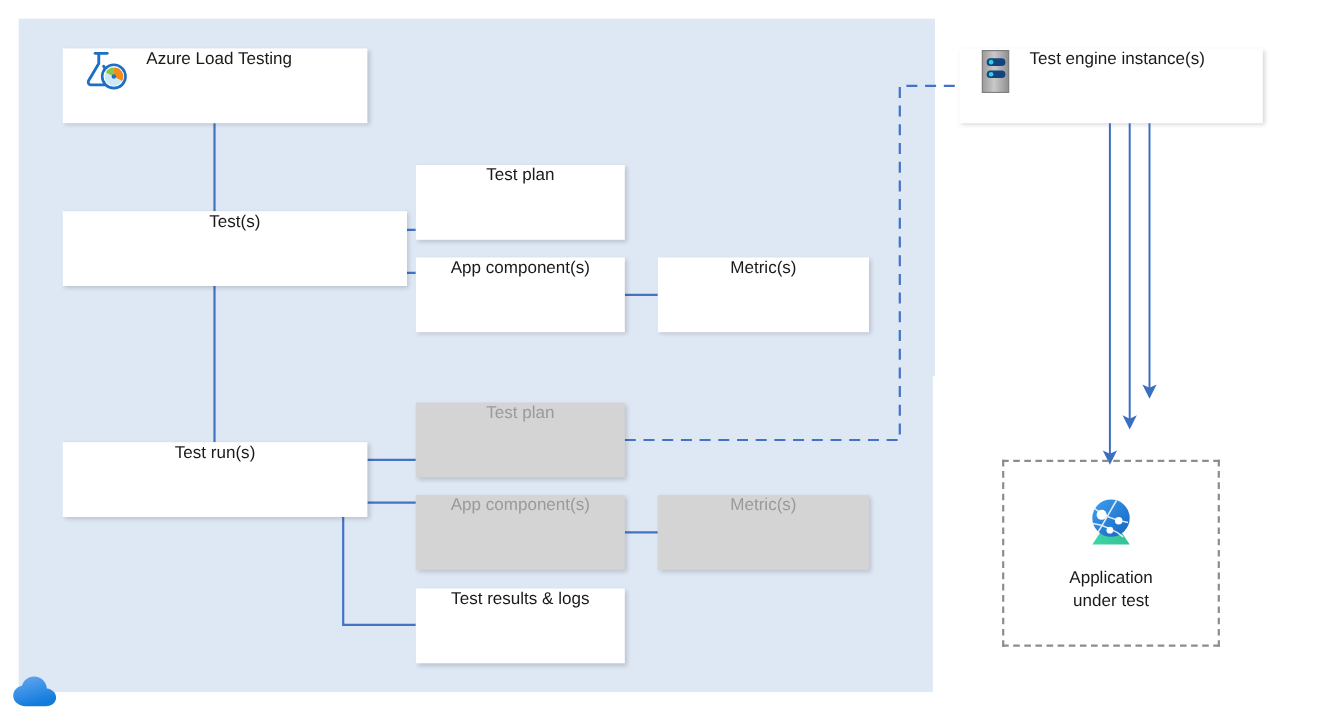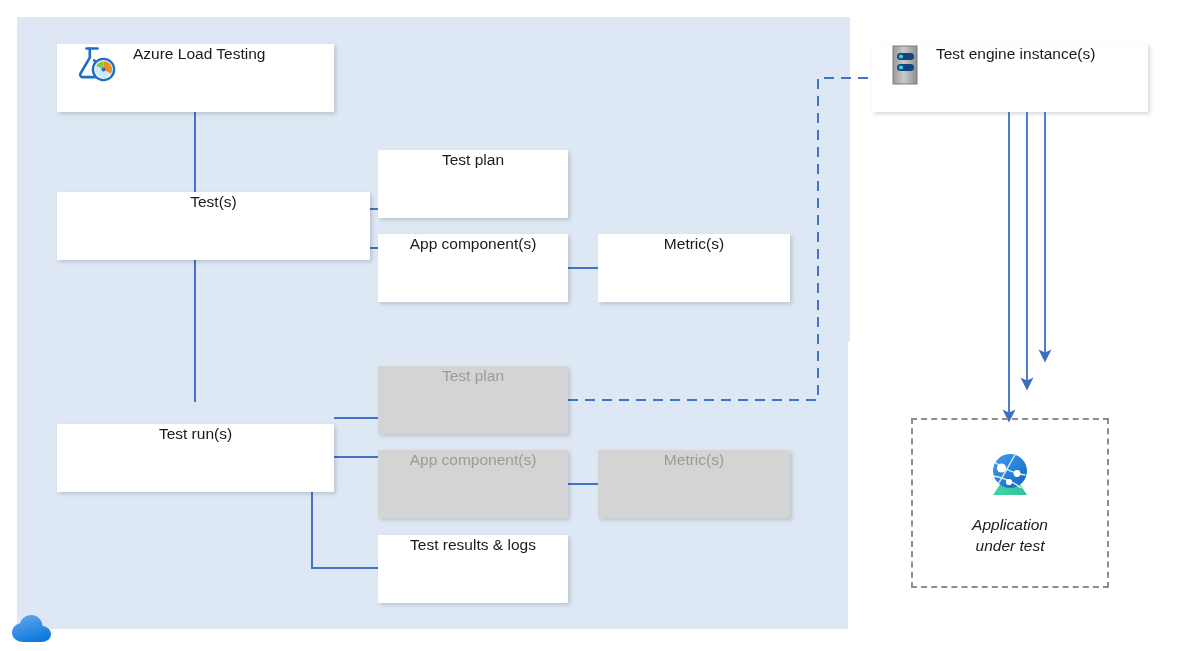--- a/index.html
+++ b/index.html
@@ -163,21 +163,21 @@
   </div>
 
   <div class="node" style="left:378px; top:234px; width:190px; height:68px;">
     <span class="label">App component(s)</span>
   </div>
 
   <div class="node" style="left:598px; top:234px; width:192px; height:68px;">
     <span class="label">Metric(s)</span>
   </div>
 
-  <div class="node" style="left:57px; top:424px; width:277px; height:68px;">
+  <div class="node" style="left:57px; top:402px; width:277px; height:68px;">
     <span class="label">Test run(s)</span>
   </div>
 
   <div class="node gray" style="left:378px; top:366px; width:190px; height:68px;">
     <span class="label">Test plan</span>
   </div>
 
   <div class="node gray" style="left:378px; top:450px; width:190px; height:68px;">
     <span class="label">App component(s)</span>
   </div>
@@ -216,21 +216,21 @@
         <path d="M0.6,0.8 L7.8,4.4 L0.6,8 L2.3,4.4 Z" fill="#3a6fc0"></path>
       </marker>
     </defs>
     <g stroke="#3a6fc0" stroke-width="1.8" fill="none" marker-end="url(#arrowBlue)">
       <line x1="1009" y1="112" x2="1009" y2="416"></line>
       <line x1="1027" y1="112" x2="1027" y2="384"></line>
       <line x1="1045" y1="112" x2="1045" y2="356"></line>
     </g>
   </svg>
 
-  <div class="dashed-box" style="left:911px; top:418px; width:198px; height:170px;font-style:italic;">
+  <div class="dashed-box" style="left:911px; top:418px; width:198px; height:170px;">
     <span>
       <svg width="56" height="52" viewBox="0 0 56 52">
         <defs>
           <linearGradient id="globeGrad" x1="0" y1="0" x2="1" y2="1">
             <stop offset="0%" stop-color="#3ea0ef"></stop>
             <stop offset="100%" stop-color="#1464c0"></stop>
           </linearGradient>
           <linearGradient id="baseGrad" x1="0" y1="0" x2="1" y2="0">
             <stop offset="0%" stop-color="#3fd6a8"></stop>
             <stop offset="100%" stop-color="#36bf95"></stop>

